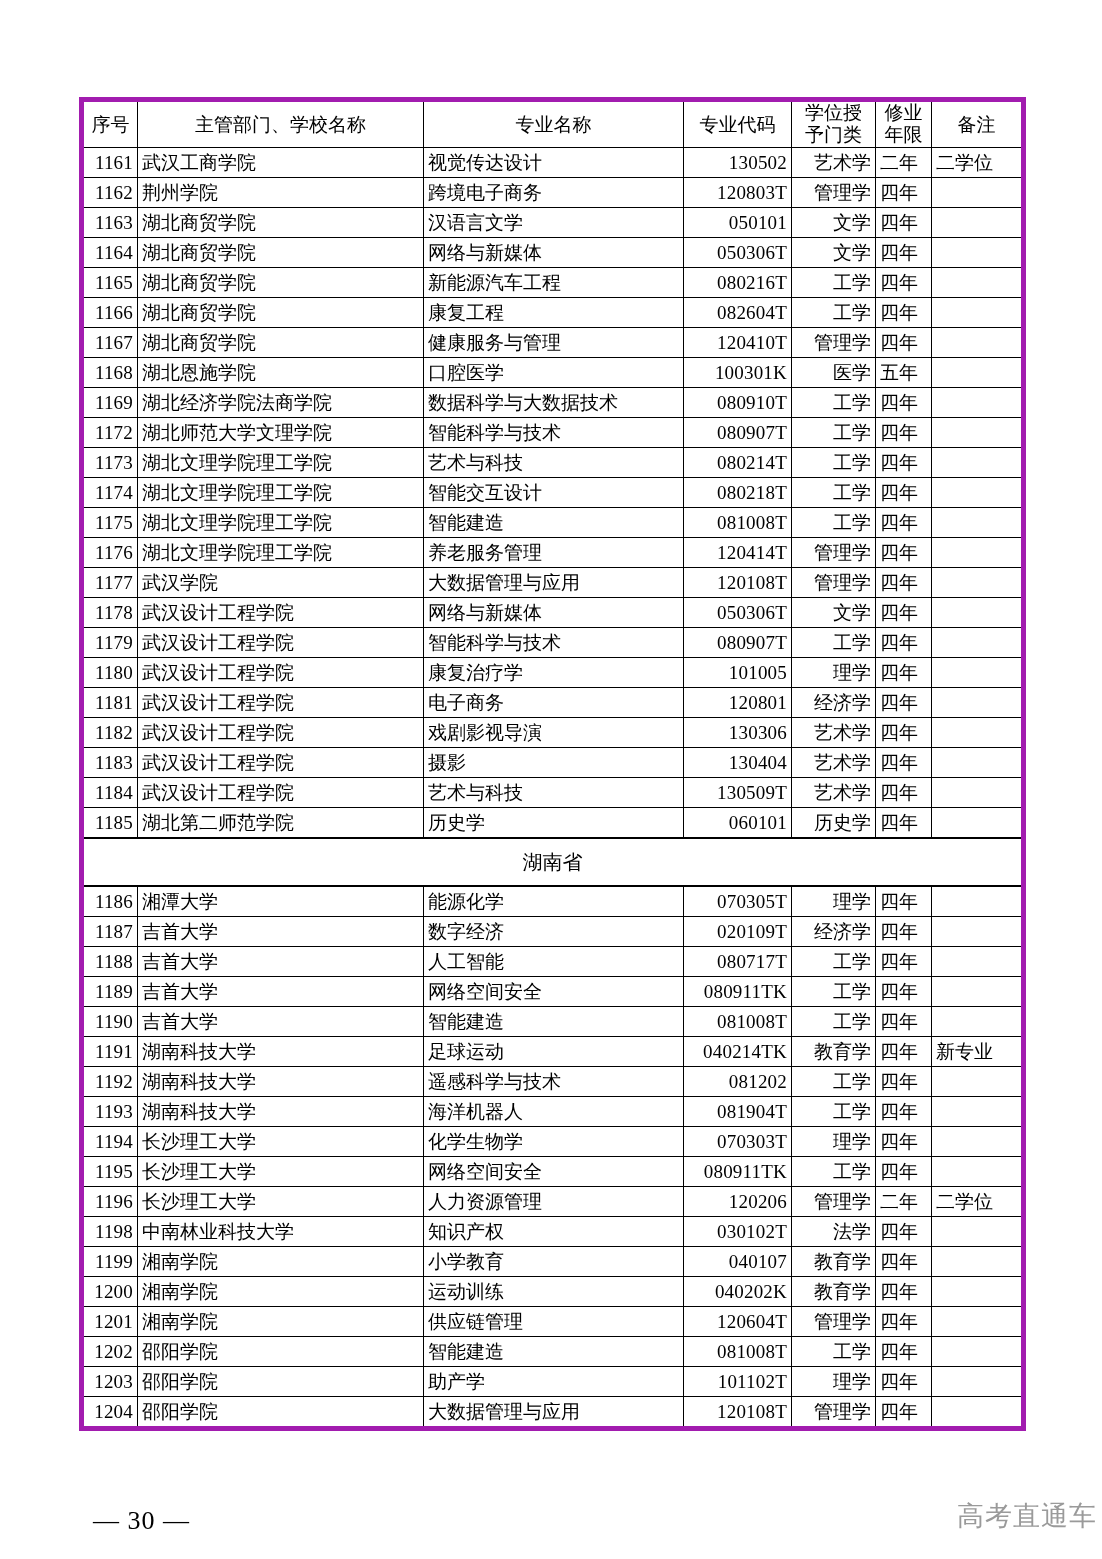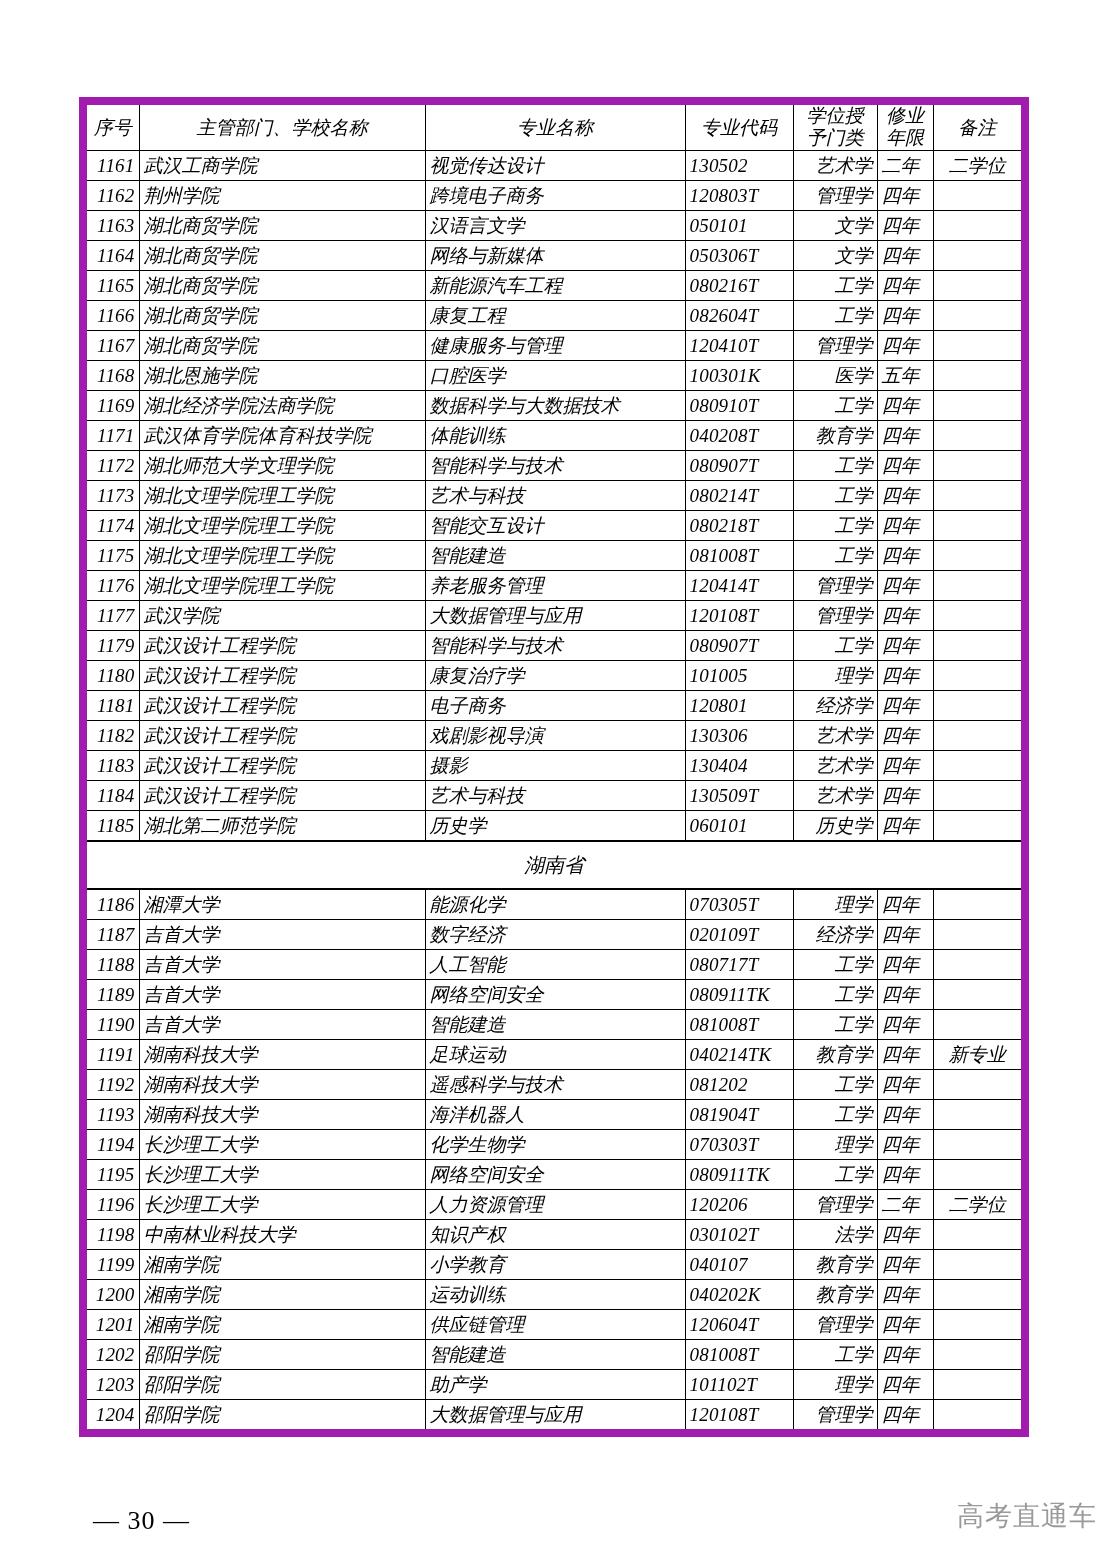--- a/index.html
+++ b/index.html
@@ -45,22 +45,21 @@
     line-height: 1.0;
     height: 29px;
     vertical-align: middle;
     font-weight: normal;
     white-space: nowrap;
     overflow: hidden;
   }
 
   
   table.major-table {
-    border: 8px solid #a21caf;
-    font-style: italic;
+    border: 5px solid #a21caf;
   }
 
   thead th {
     text-align: center;
     height: 56px;
     font-size: 19px;
     border-bottom: 2px solid #000;
   }
   thead th .two-line {
     display: block;
@@ -72,24 +71,24 @@
   col.c-school   { width: 286px; }
   col.c-major    { width: 260px; }
   col.c-code     { width: 108px; }
   col.c-degree   { width: 84px; }
   col.c-years    { width: 56px; }
   col.c-remark   { width: 92px; }
 
   td.seq       { text-align: right;  padding-right: 5px; letter-spacing: 0.2px; }
   td.school    { text-align: left;   padding-left: 6px; }
   td.major     { text-align: left;   padding-left: 6px; }
-  td.code      { text-align: left;   padding-left: 6px; letter-spacing: 0.2px; }
+  td.code      { text-align: right;   padding-left: 6px; letter-spacing: 0.2px; }
   td.degree    { text-align: right;   padding-left: 6px; }
   td.years     { text-align: left;   padding-left: 5px; }
-  td.remark    { text-align: center;   padding-left: 6px; }
+  td.remark    { text-align: left;   padding-left: 6px; }
 
   tr.province-row td {
     text-align: center;
     height: 46px;
     font-size: 20px;
     border-top: 2px solid #000;
     border-bottom: 2px solid #000;
   }
 
   .page-number {
@@ -221,29 +220,20 @@
           <tr>
             <td class="seq">1169</td>
             <td class="school">湖北经济学院法商学院</td>
             <td class="major">数据科学与大数据技术</td>
             <td class="code">080910T</td>
             <td class="degree">工学</td>
             <td class="years">四年</td>
             <td class="remark"></td>
           </tr>
           <tr>
-            <td class="seq">1171</td>
-            <td class="school">武汉体育学院体育科技学院</td>
-            <td class="major">体能训练</td>
-            <td class="code">040208T</td>
-            <td class="degree">教育学</td>
-            <td class="years">四年</td>
-            <td class="remark"></td>
-          </tr>
-          <tr>
             <td class="seq">1172</td>
             <td class="school">湖北师范大学文理学院</td>
             <td class="major">智能科学与技术</td>
             <td class="code">080907T</td>
             <td class="degree">工学</td>
             <td class="years">四年</td>
             <td class="remark"></td>
           </tr>
           <tr>
             <td class="seq">1173</td>
@@ -280,20 +270,29 @@
             <td class="degree">管理学</td>
             <td class="years">四年</td>
             <td class="remark"></td>
           </tr>
           <tr>
             <td class="seq">1177</td>
             <td class="school">武汉学院</td>
             <td class="major">大数据管理与应用</td>
             <td class="code">120108T</td>
             <td class="degree">管理学</td>
+            <td class="years">四年</td>
+            <td class="remark"></td>
+          </tr>
+          <tr>
+            <td class="seq">1178</td>
+            <td class="school">武汉设计工程学院</td>
+            <td class="major">网络与新媒体</td>
+            <td class="code">050306T</td>
+            <td class="degree">文学</td>
             <td class="years">四年</td>
             <td class="remark"></td>
           </tr>
           <tr>
             <td class="seq">1179</td>
             <td class="school">武汉设计工程学院</td>
             <td class="major">智能科学与技术</td>
             <td class="code">080907T</td>
             <td class="degree">工学</td>
             <td class="years">四年</td>

